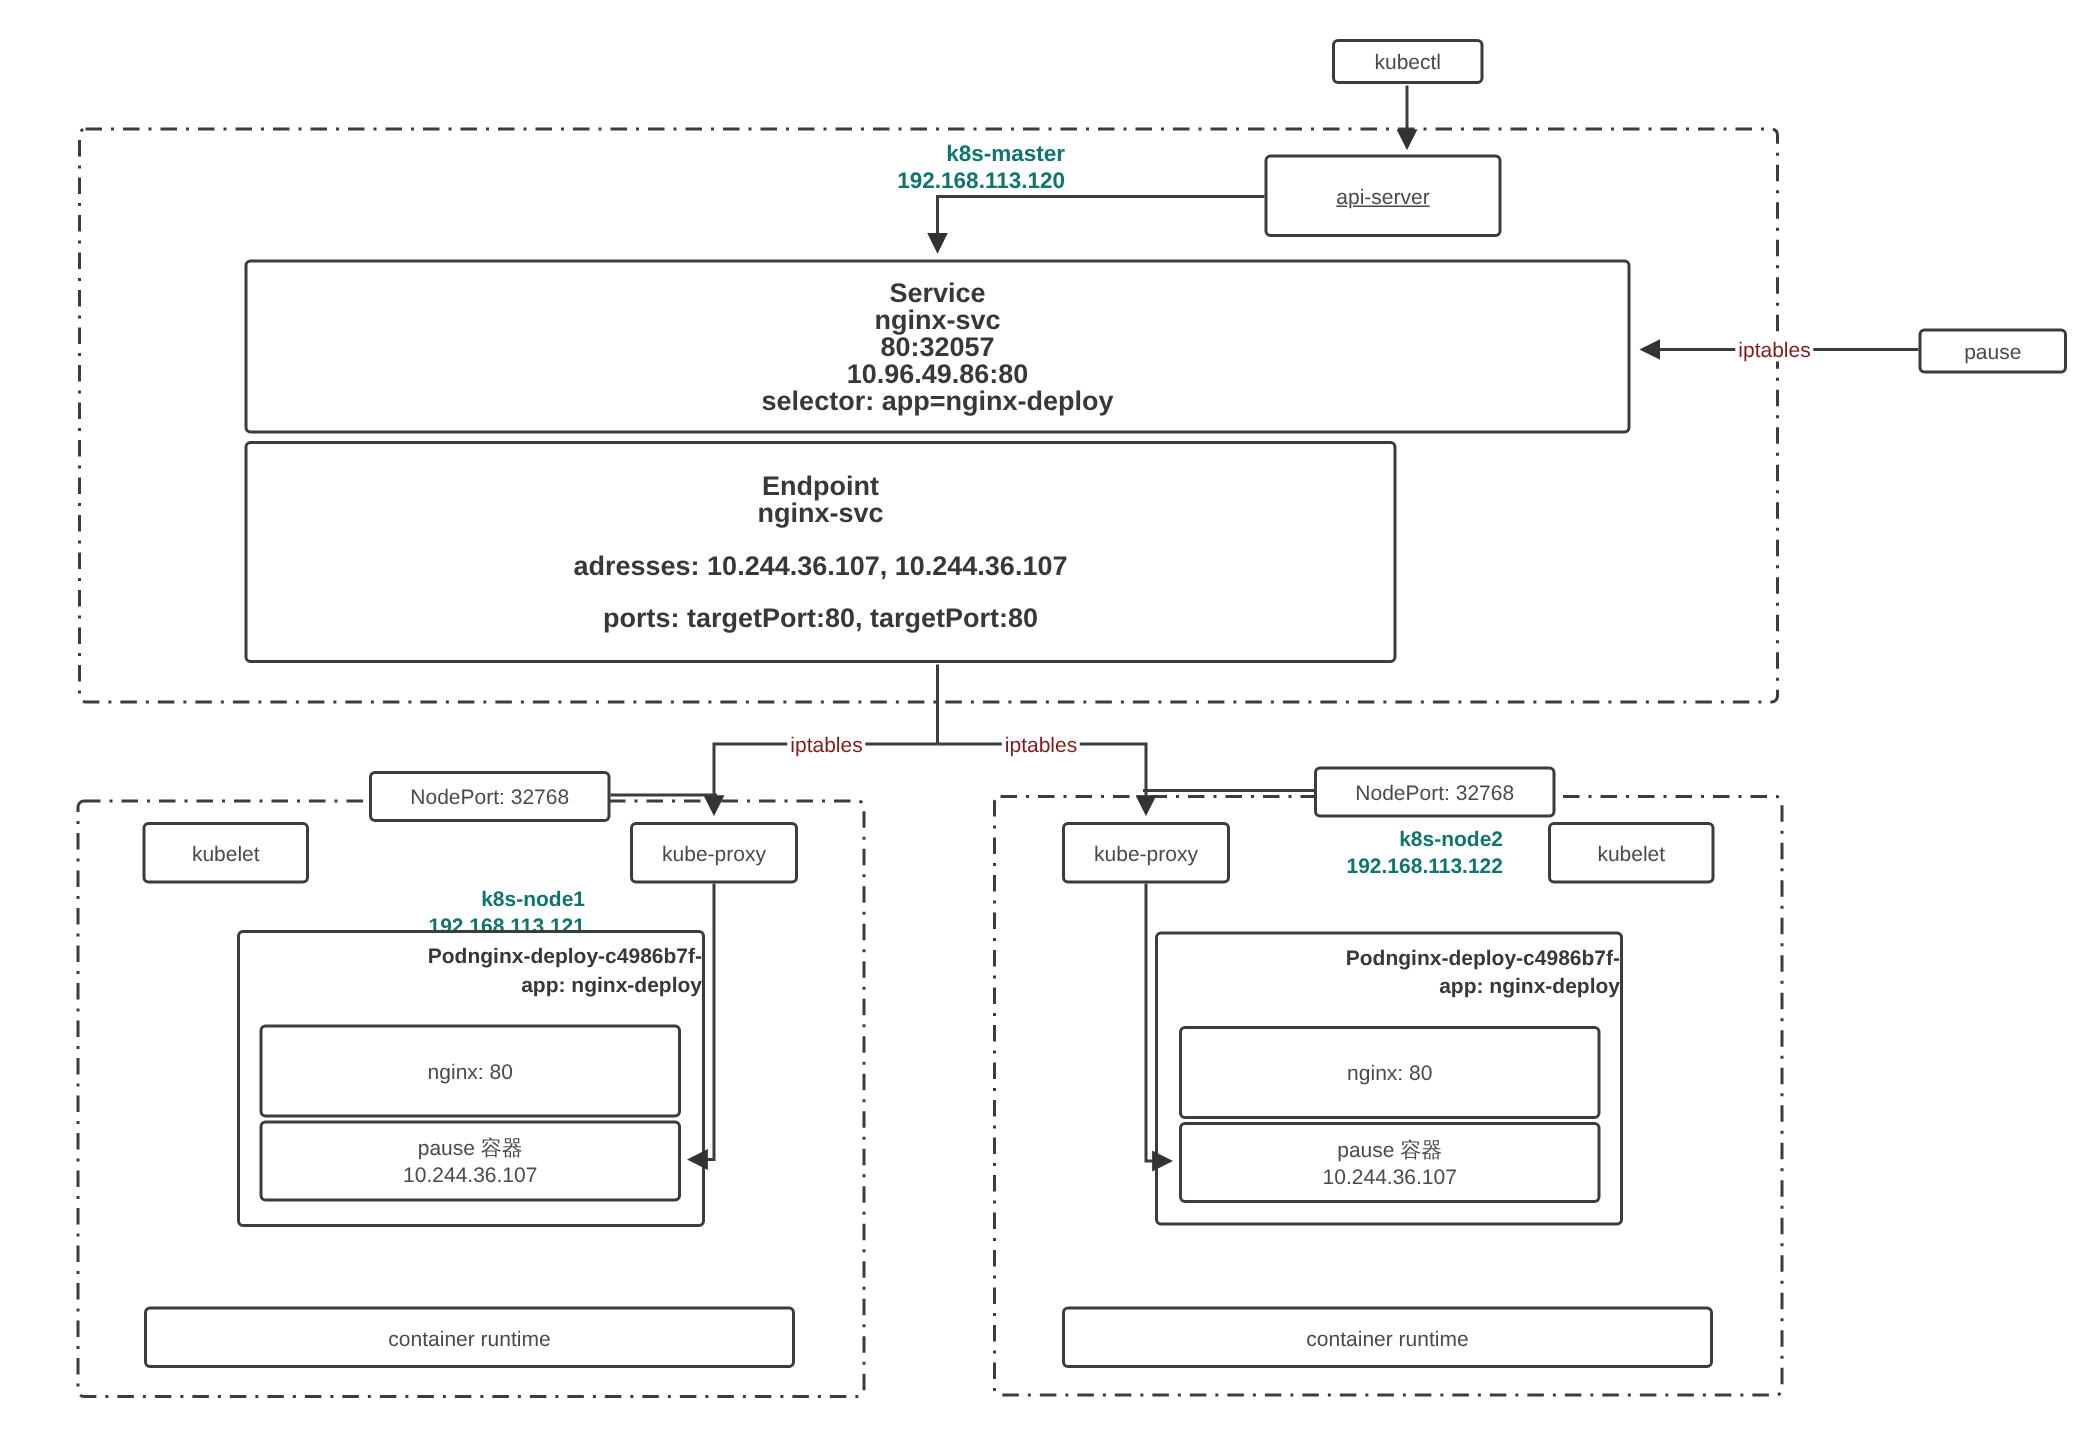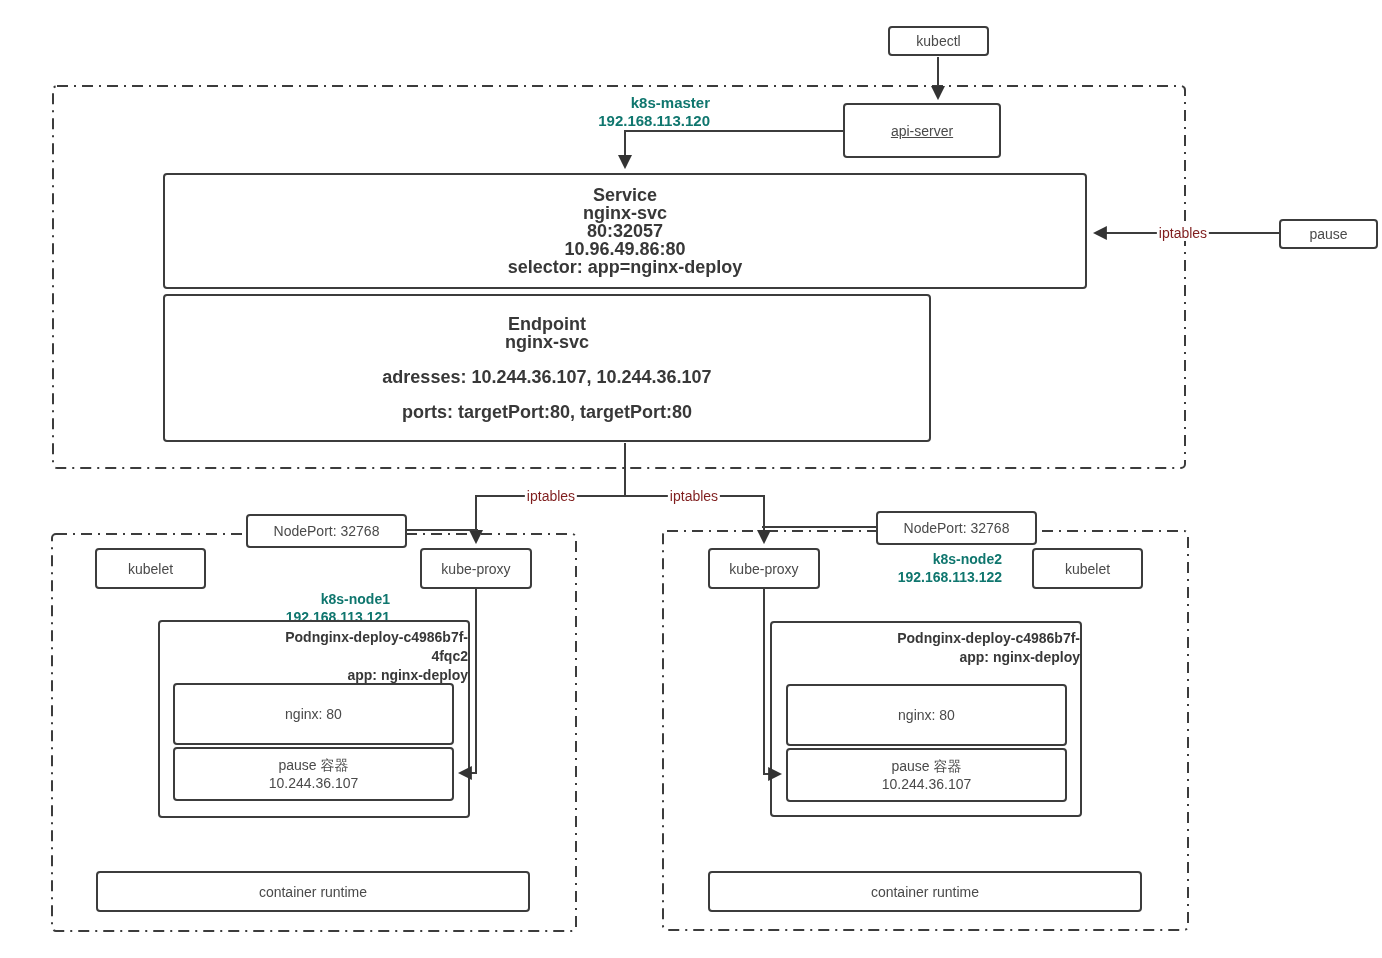--- a/index.html
+++ b/index.html
@@ -135,21 +135,20 @@
       <div>k8s-node1</div>
       <div>192.168.113.121</div>
     </div>
     <div class="box" style="left:420px; top:548px; width:112px; height:41px;">
       <span>kube-proxy</span>
     </div>
 
     <div class="box" style="left:158px; top:620px; width:312px; height:198px;">
       <div class="podtitle">
         <div>Podnginx-deploy-c4986b7f-</div>
-        <div>4fqc2</div>
         <div>app: nginx-deploy</div>
       </div>
     </div>
     <div class="box" style="left:173px; top:683px; width:281px; height:62px;">
       <span>nginx: 80</span>
     </div>
     <div class="box" style="left:173px; top:747px; width:281px; height:54px;">
       <div class="stack">
         <div>pause 容器</div>
         <div>10.244.36.107</div>

